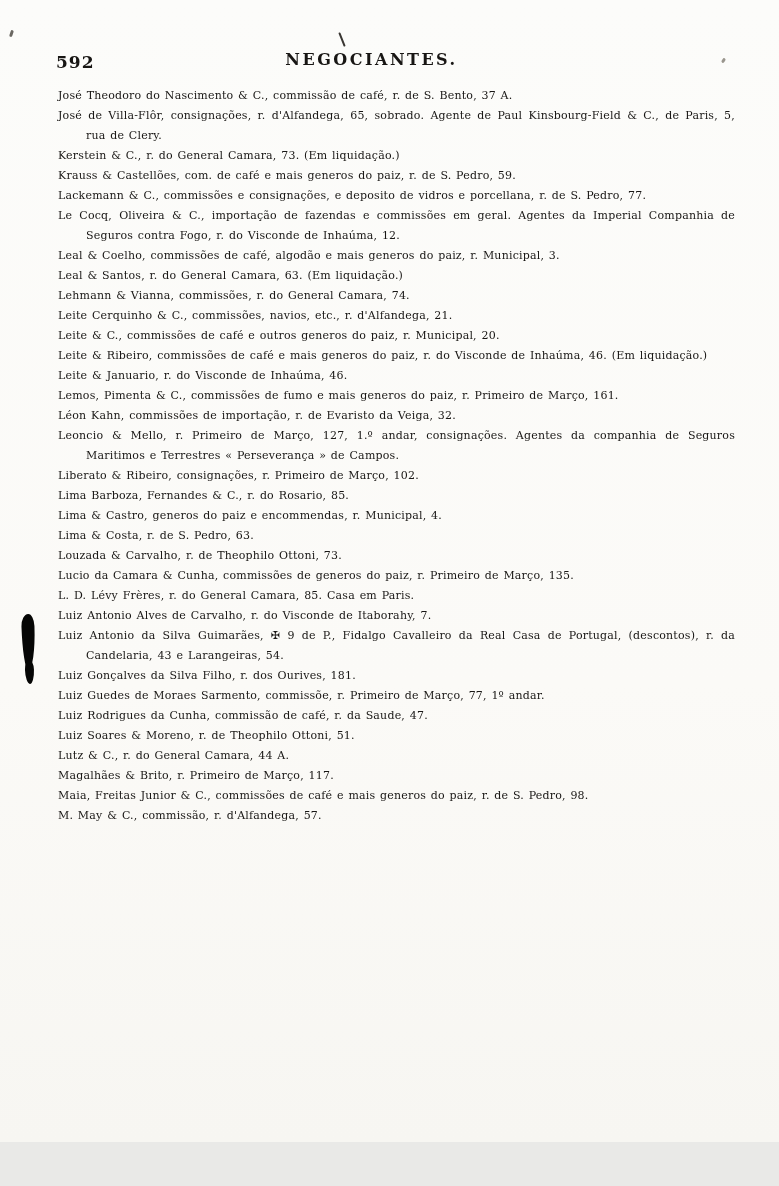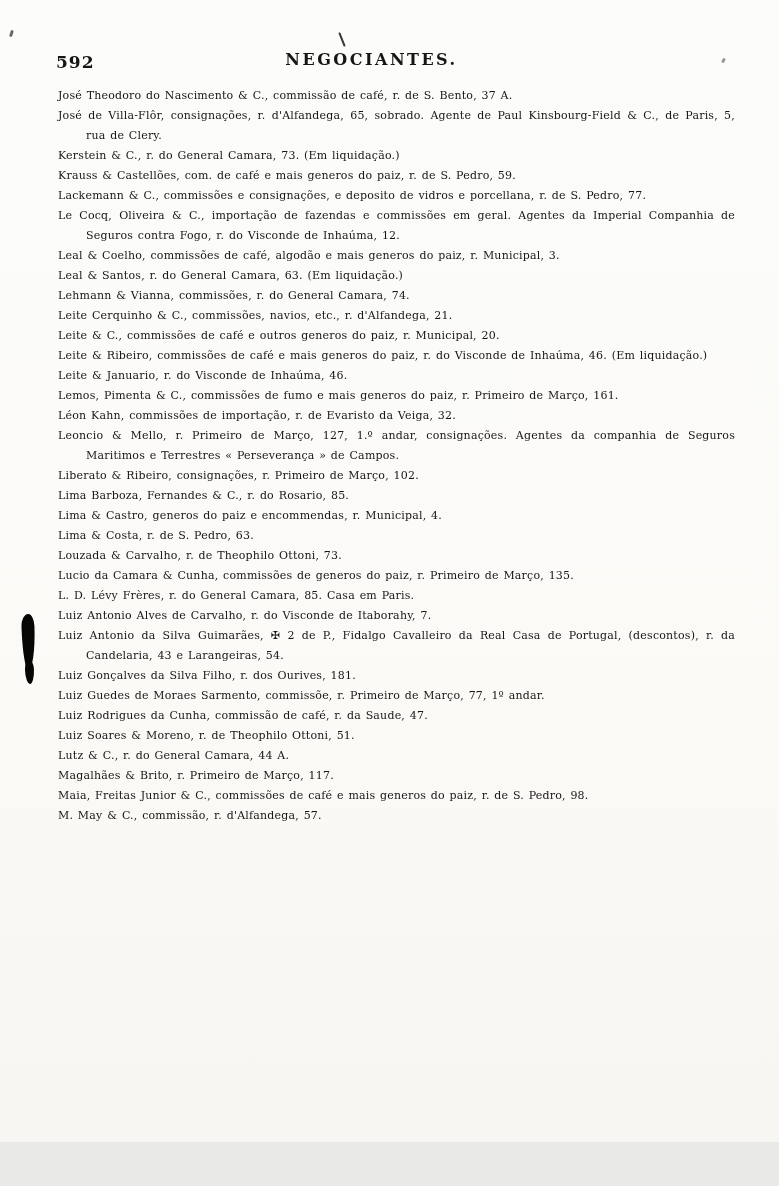--- a/index.html
+++ b/index.html
@@ -145,21 +145,21 @@
       <p class="entry">Léon Kahn, commissões de importação, r. de Evaristo da Veiga, 32.</p>
       <p class="entry">Leoncio &amp; Mello, r. Primeiro de Março, 127, 1.º andar, consignações. Agentes da companhia de Seguros Maritimos e Terrestres « Perseverança » de Campos.</p>
       <p class="entry">Liberato &amp; Ribeiro, consignações, r. Primeiro de Março, 102.</p>
       <p class="entry">Lima Barboza, Fernandes &amp; C., r. do Rosario, 85.</p>
       <p class="entry">Lima &amp; Castro, generos do paiz e encommendas, r. Municipal, 4.</p>
       <p class="entry">Lima &amp; Costa, r. de S. Pedro, 63.</p>
       <p class="entry">Louzada &amp; Carvalho, r. de Theophilo Ottoni, 73.</p>
       <p class="entry">Lucio da Camara &amp; Cunha, commissões de generos do paiz, r. Primeiro de Março, 135.</p>
       <p class="entry">L. D. Lévy Frères, r. do General Camara, 85. Casa em Paris.</p>
       <p class="entry">Luiz Antonio Alves de Carvalho, r. do Visconde de Itaborahy, 7.</p>
-      <p class="entry">Luiz Antonio da Silva Guimarães, ✠ 2 de P., Fidalgo Cavalleiro da Real Casa de Portugal, (descontos), r. da Candelaria, 43 e Larangeiras, 54.</p>
+      <p class="entry">Luiz Antonio da Silva Guimarães, ✠ 9 de P., Fidalgo Cavalleiro da Real Casa de Portugal, (descontos), r. da Candelaria, 43 e Larangeiras, 54.</p>
       <p class="entry">Luiz Gonçalves da Silva Filho, r. dos Ourives, 181.</p>
       <p class="entry">Luiz Guedes de Moraes Sarmento, commissõe, r. Primeiro de Março, 77, 1º andar.</p>
       <p class="entry">Luiz Rodrigues da Cunha, commissão de café, r. da Saude, 47.</p>
       <p class="entry">Luiz Soares &amp; Moreno, r. de Theophilo Ottoni, 51.</p>
       <p class="entry">Lutz &amp; C., r. do General Camara, 44 A.</p>
       <p class="entry">Magalhães &amp; Brito, r. Primeiro de Março, 117.</p>
       <p class="entry">Maia, Freitas Junior &amp; C., commissões de café e mais generos do paiz, r. de S. Pedro, 98.</p>
       <p class="entry">M. May &amp; C., commissão, r. d'Alfandega, 57.</p>
     </main>
 

